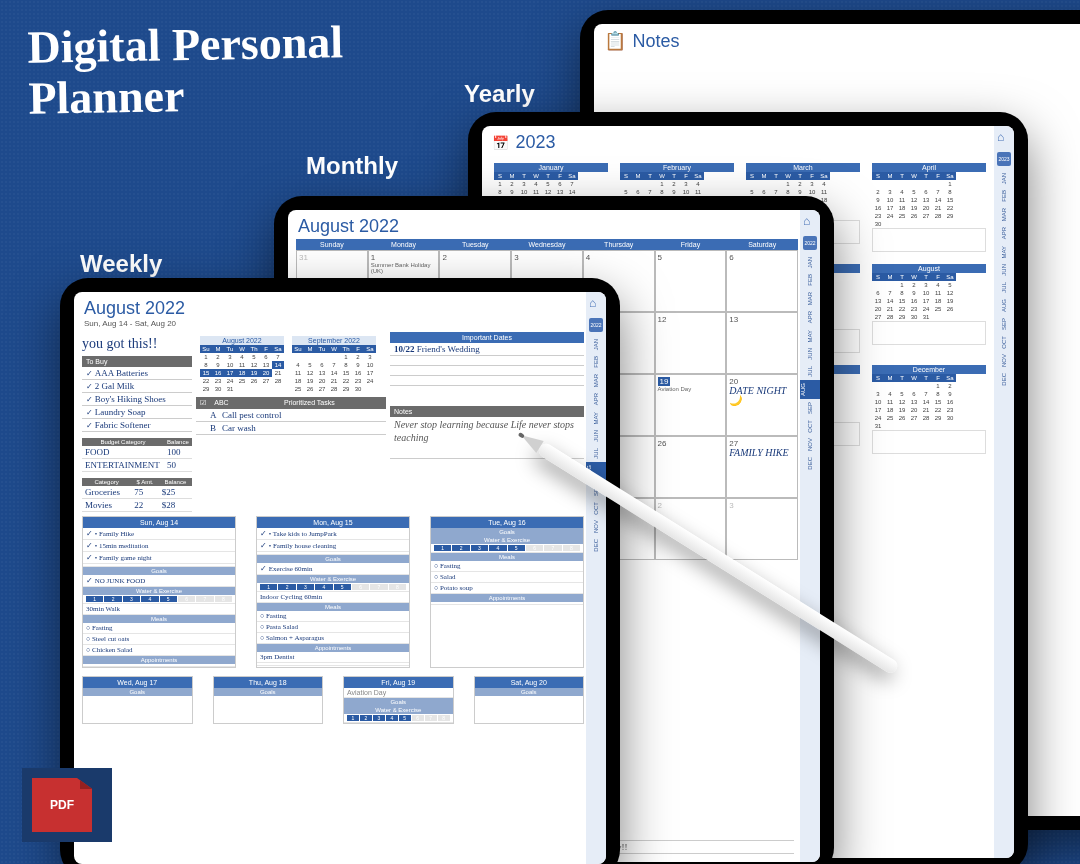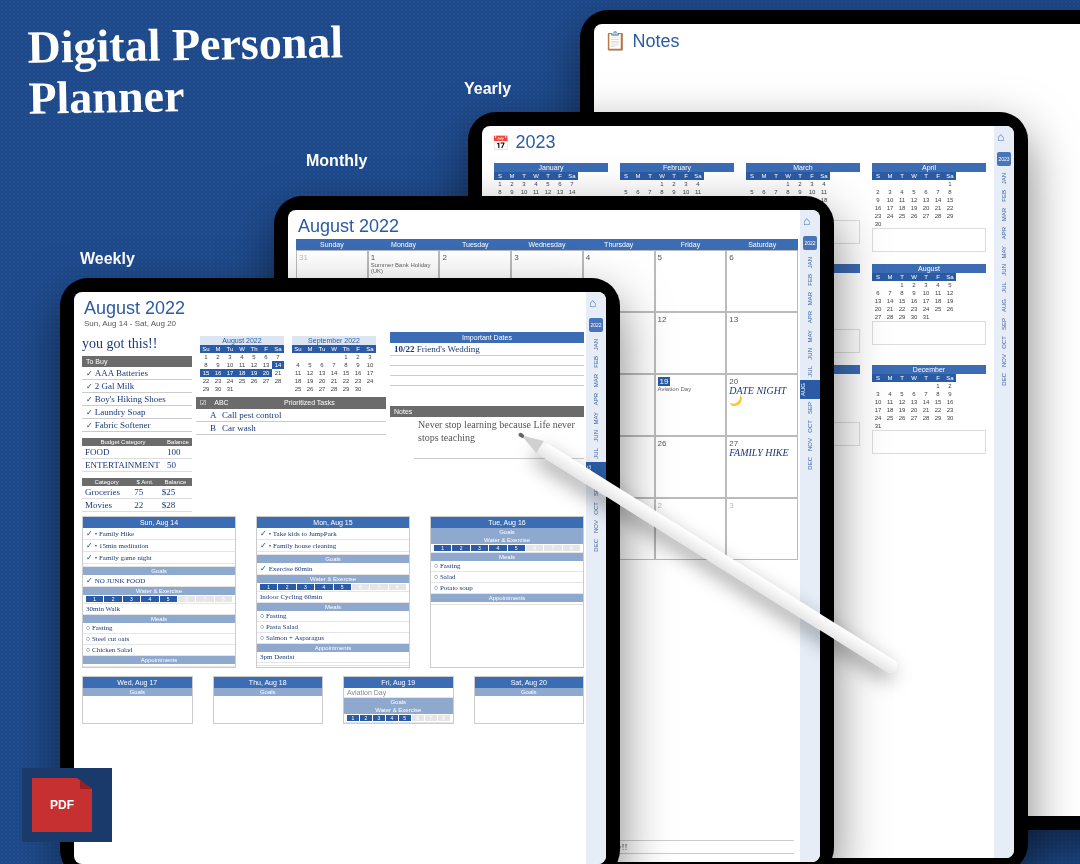--- a/index.html
+++ b/index.html
@@ -14,21 +14,21 @@
 }
 .hero-title {
   position: absolute; top: 20px; left: 28px;
   font-family: "Comic Sans MS", cursive;
   font-size: 46px; font-weight: bold;
   color: #fff; line-height: 1.1;
   transform: rotate(-1deg);
 }
 .view-label {
   position: absolute;
-  color: #fff; font-weight: bold; font-size: 16px;
+  color: #fff; font-weight: bold; font-size: 24px;
 }
 .lbl-weekly { top: 250px; left: 80px; }
 .lbl-monthly { top: 152px; left: 306px; }
 .lbl-yearly { top: 80px; left: 464px; }
 
 
 .tablet {
   position: absolute;
   background: #000;
   border-radius: 28px;
@@ -1201,21 +1201,21 @@
       <div class="wk-col">
         <div class="section-hdr blue" style="text-align:center;">Important Dates</div>
         <div id="important-rows">
             <div class="ruled hand"><b>10/22</b> Friend's Wedding</div>
             <div class="ruled"></div>
             <div class="ruled"></div>
             <div class="ruled"></div>
           </div>
         <div style="height:20px;"></div>
         <div class="section-hdr">Notes</div>
-        <div class="ruled hand-pencil" style="font-size:10px;line-height:1.3;min-height:42px;margin-left:24px;">Never stop learning because Life never stops teaching</div>
+        <div class="ruled hand-pencil" style="font-size:10px;line-height:1.3;min-height:42px;font-style:italic;">Never stop learning because Life never stops teaching</div>
       </div>
     </div>
 
     <div class="wk-days" id="wk-days-1">
         <div class="day-block">
           <div class="day-hdr">Sun, Aug 14</div>
           <div class="tiny-row hand check">• Family Hike</div>
           <div class="tiny-row hand check">• 15min meditation</div>
           <div class="tiny-row hand check">• Family game night</div>
           <div class="tiny-row"></div>

